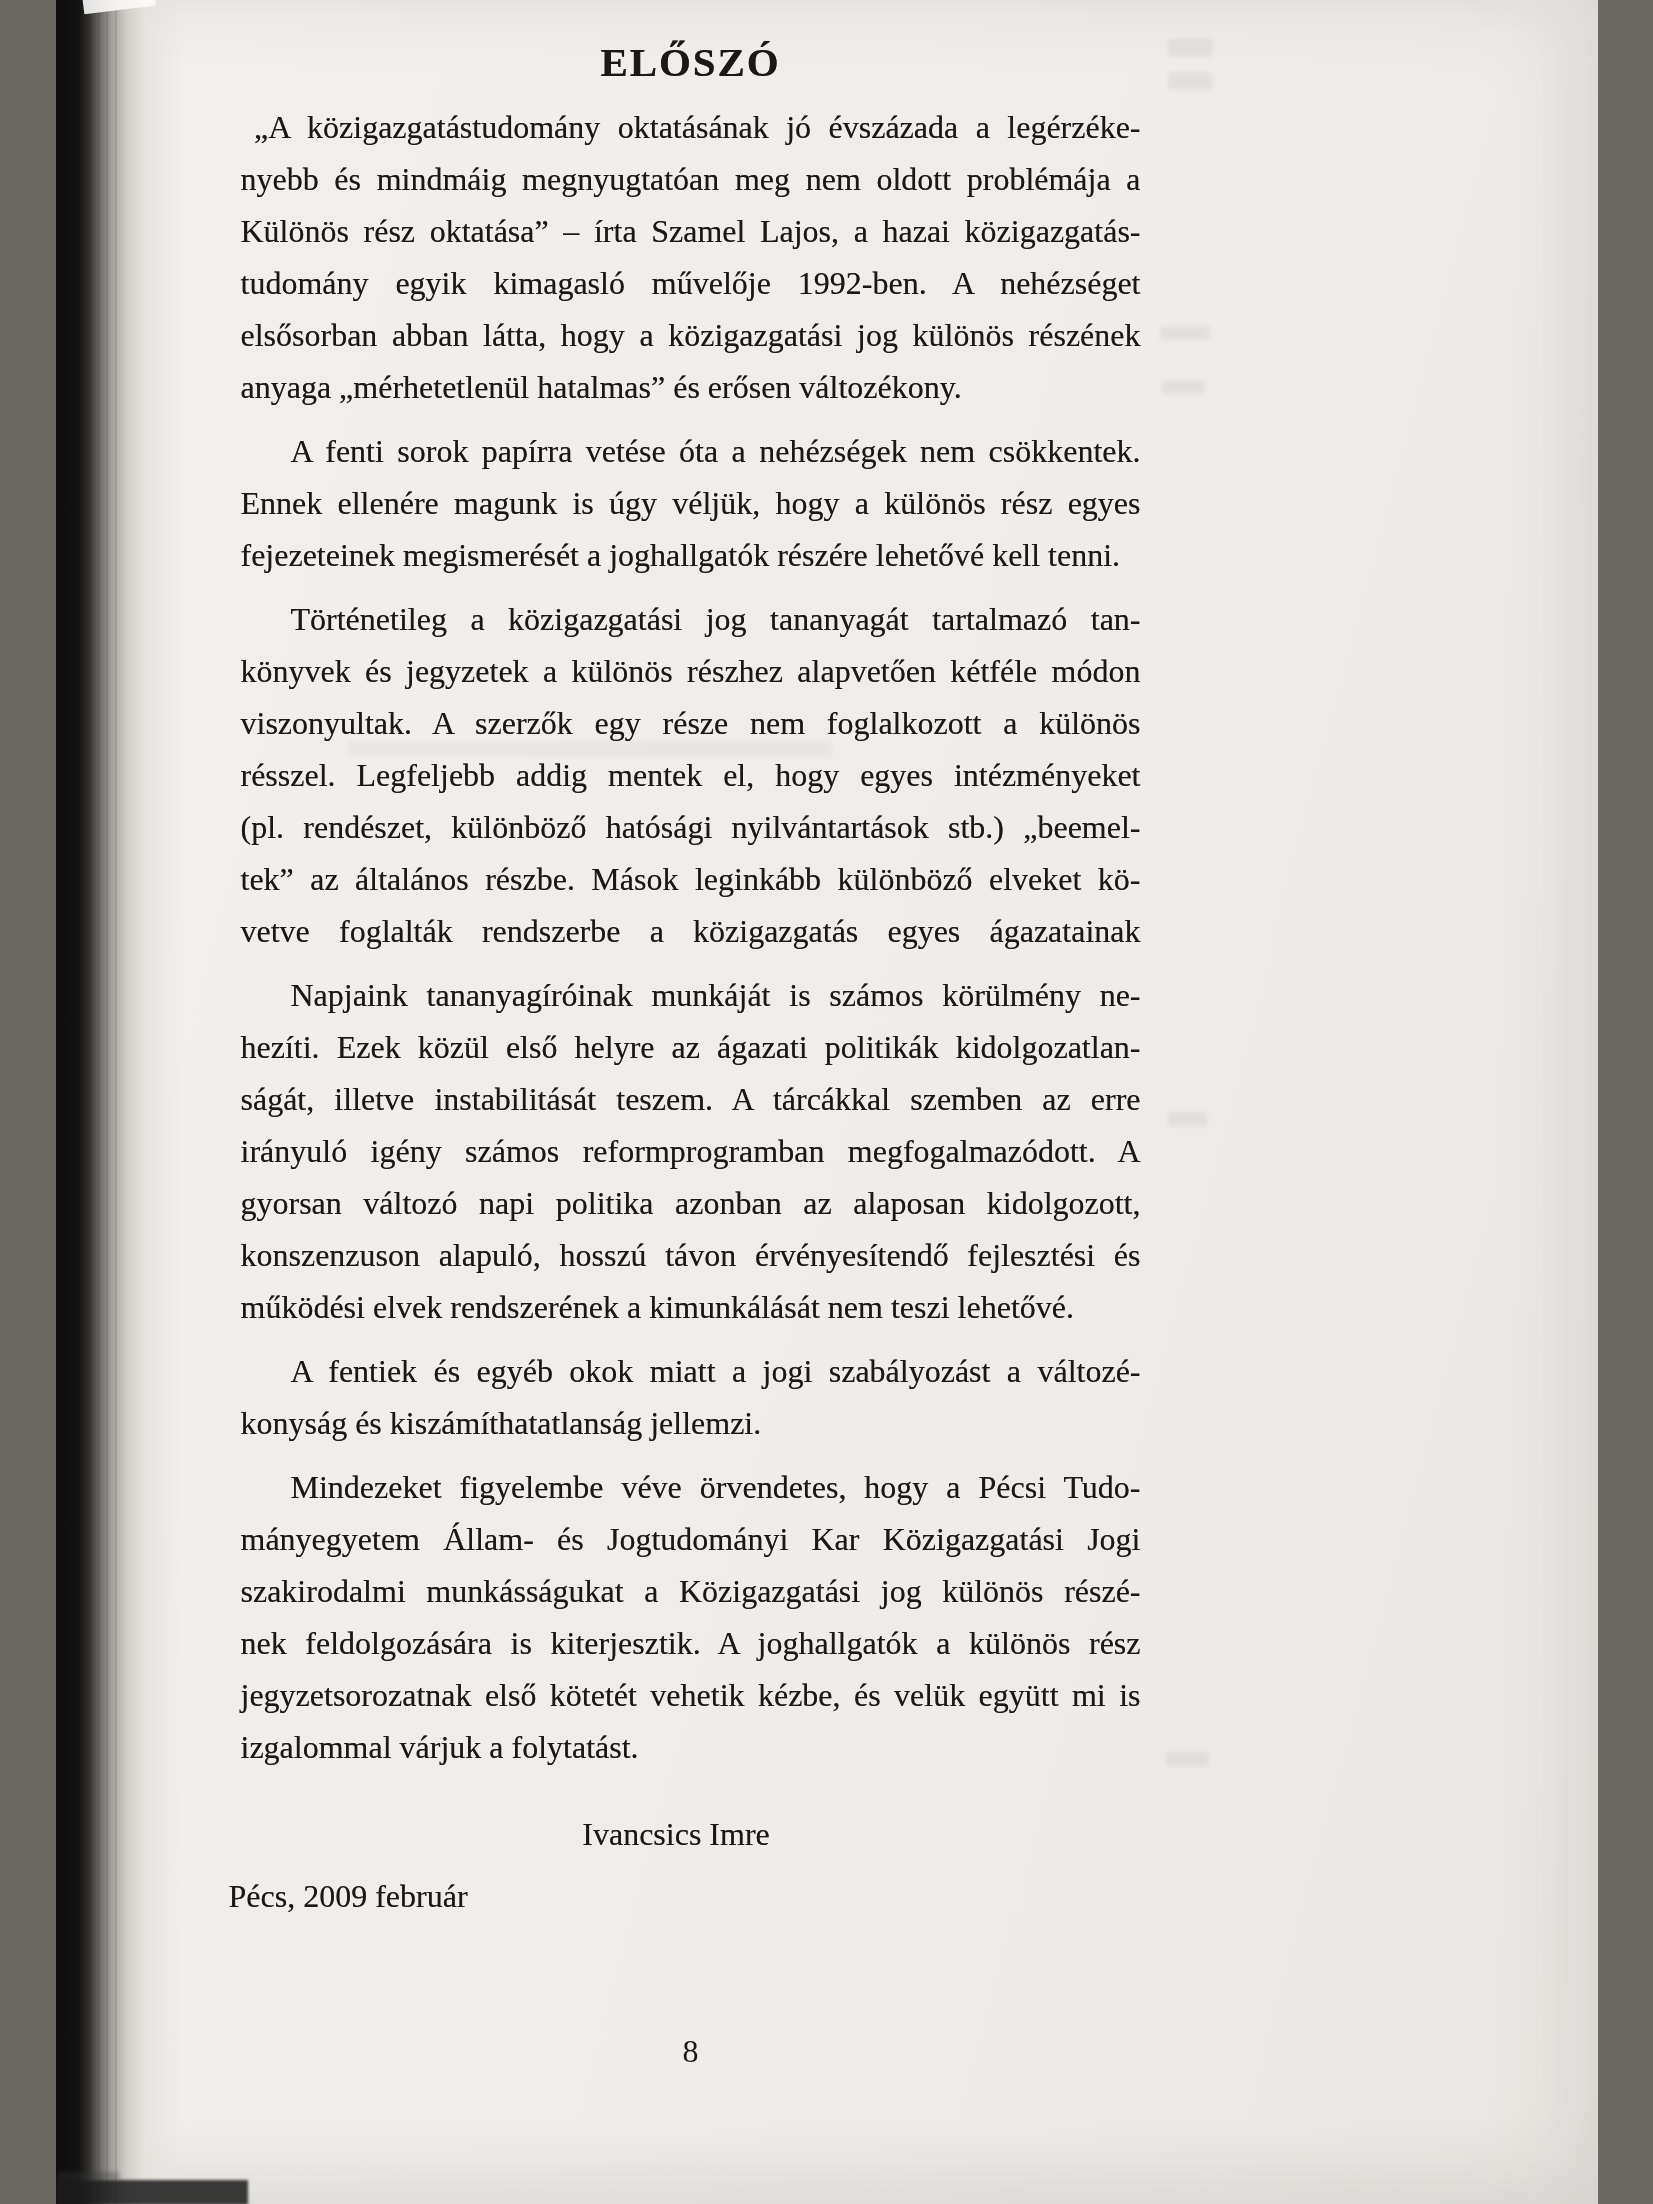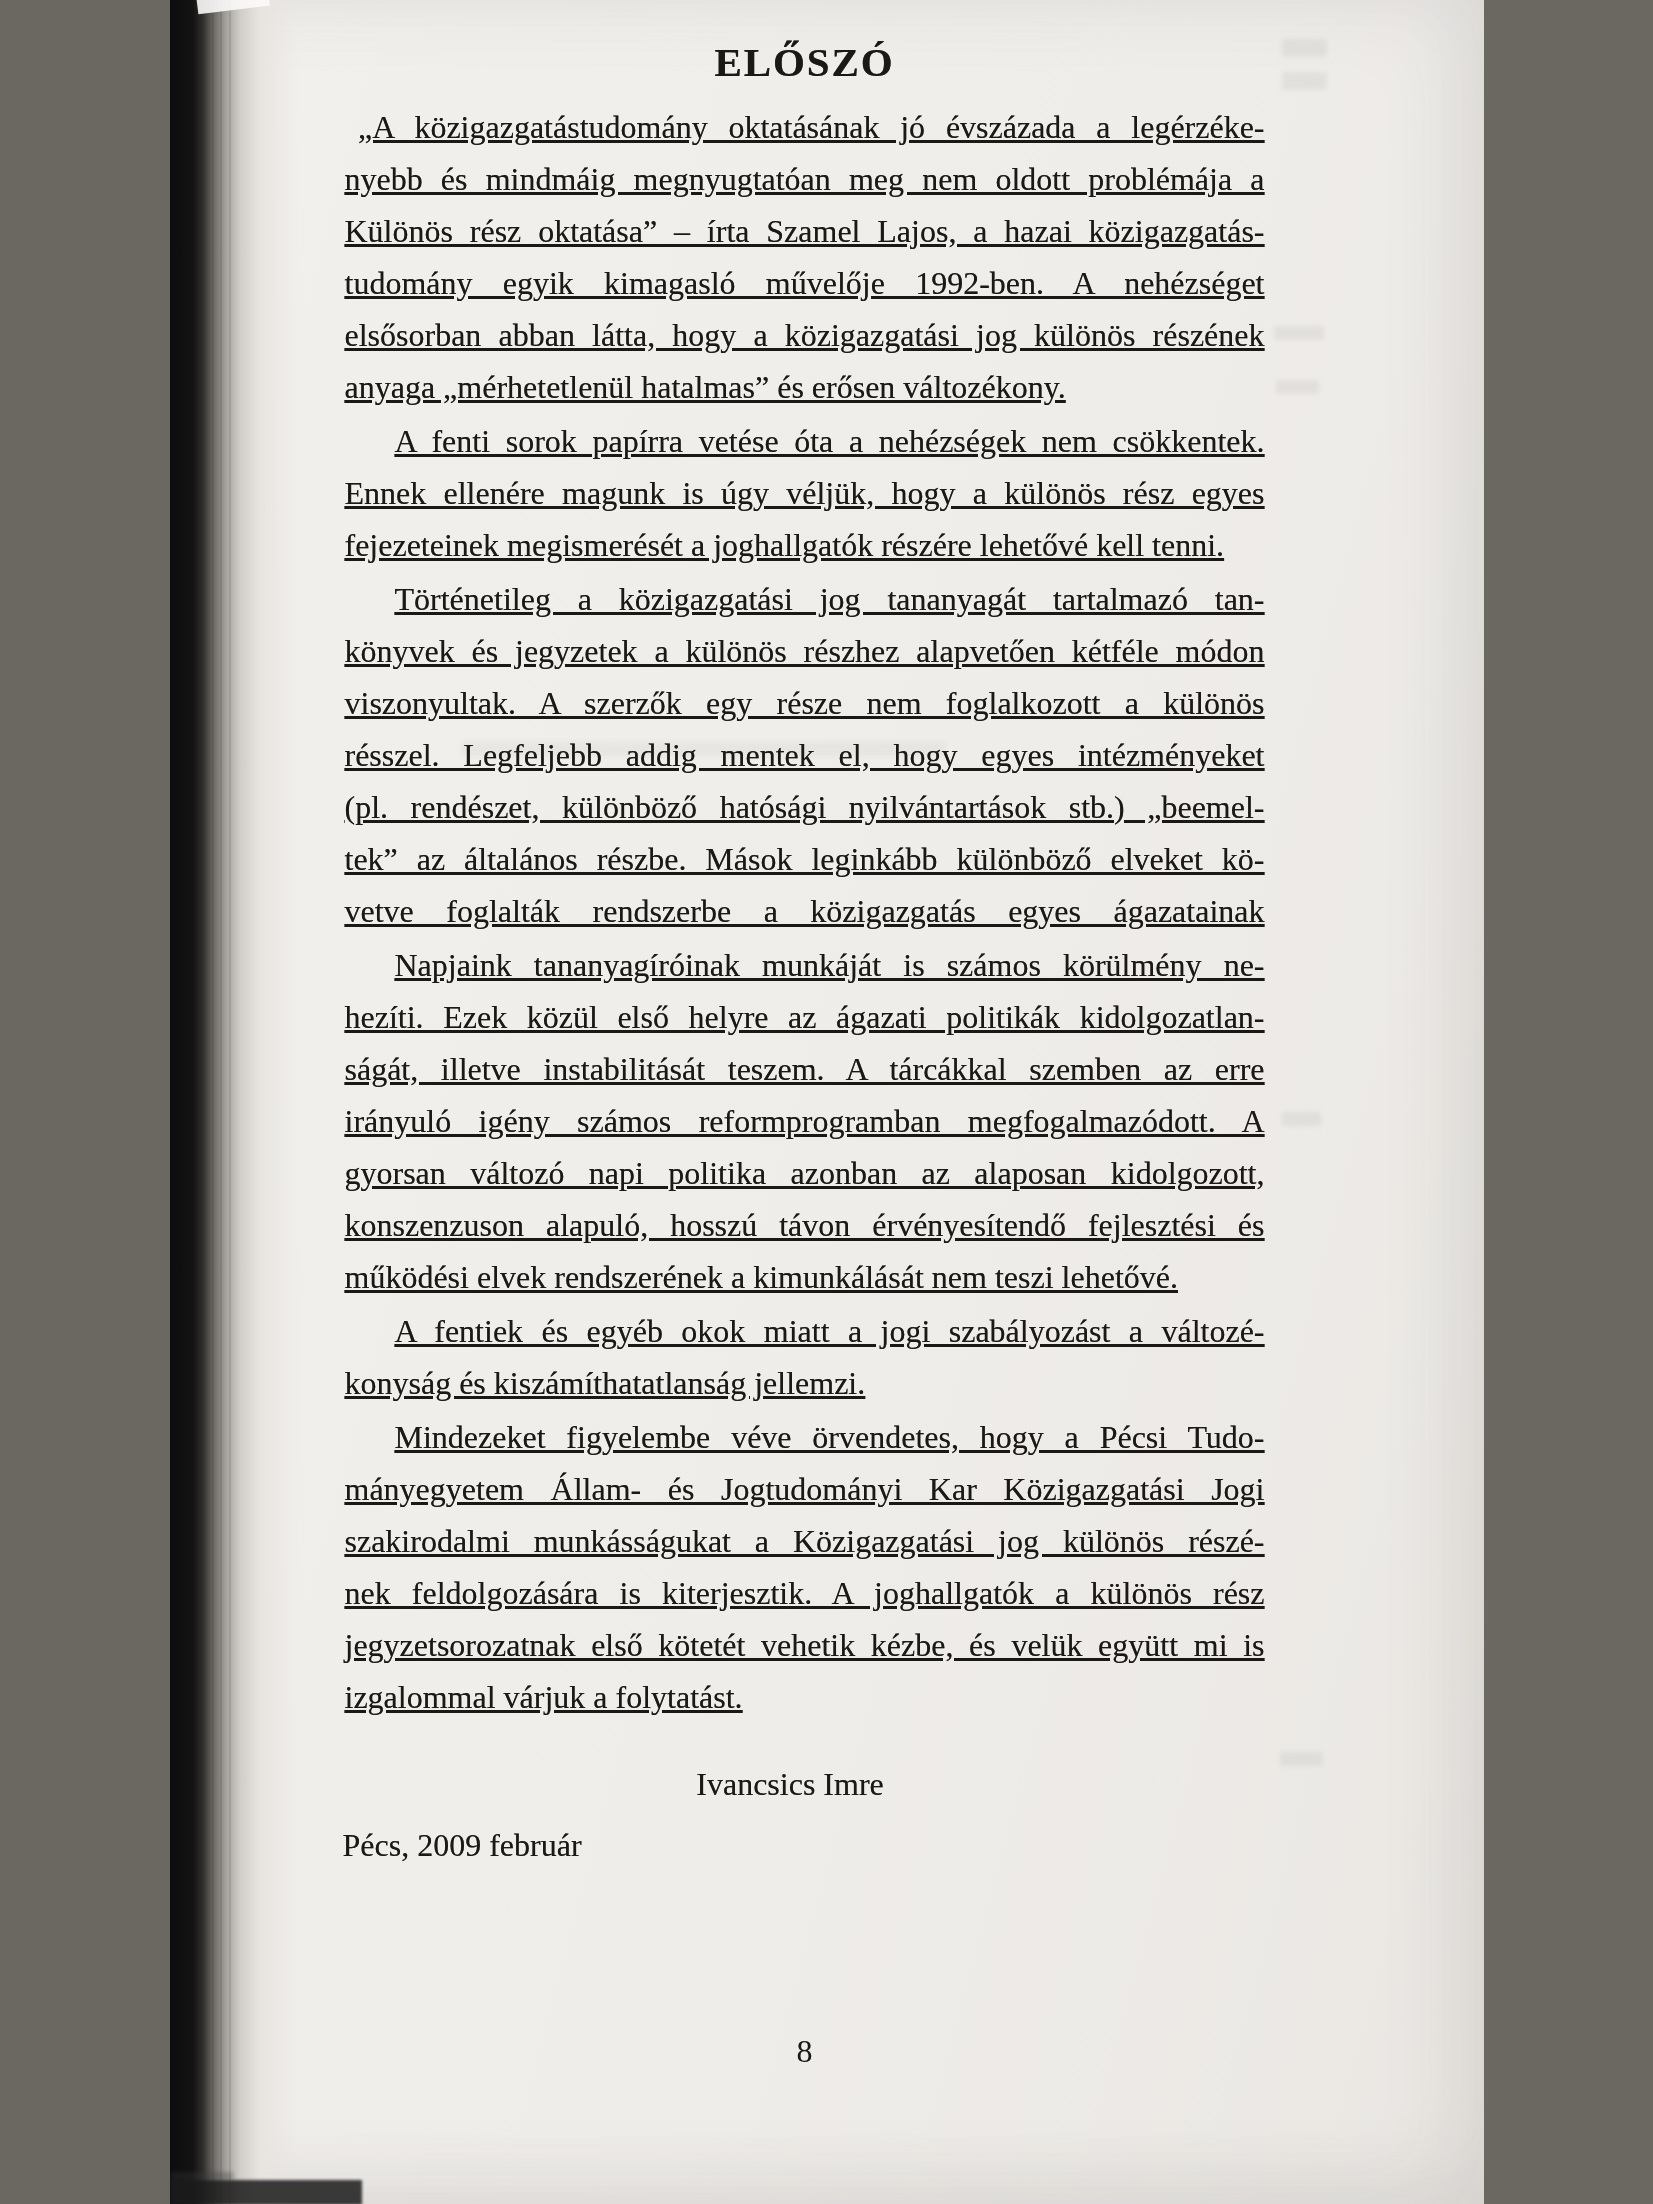--- a/index.html
+++ b/index.html
@@ -1,18 +1,18 @@
 <!DOCTYPE html>
 <html><head>
 <meta charset="utf-8">
 <style>
   html, body { margin: 0; padding: 0; background: #6b6862; }
   .scan {
     position: relative;
-    width: 1314px;
+    width: 1542px;
     height: 2205px;
     margin: 0 auto;
     background: linear-gradient(105deg, #f2f0ed 0%, #efedea 55%, #eae7e3 100%);
     overflow: hidden;
     font-family: "Liberation Serif", "DejaVu Serif", serif;
     color: #1b1916;
     box-shadow: inset -29px 0 87px rgba(60,55,50,.07), inset 0 -29px 78px rgba(60,55,50,.06);
   }
   
   .spine {
@@ -31,21 +31,21 @@
   .text {
     position: absolute; left: 173px; top: 35px; width: 924px;
     font-size: 32px; line-height: 52px;
     text-shadow: 0 0 0.5px rgba(25,22,20,.65);
   }
   h1 {
     margin: 0 0 11.6px 0;
     font-size: 41px; line-height: 54px;
     font-weight: bold; text-align: center; letter-spacing: 1.9px;
   }
-  .para { margin: 2px; text-decoration: underline; }
+  .para { margin: 12px; }
   .ln { text-align: justify; text-align-last: justify; }
   .ln.last { text-align: center; text-align-last: left; }
   .ln.ind { text-indent: 50px; }
   .ln.ind-sm { text-indent: 13.6px; }
   .signature { margin-top: 35px; text-align: center; padding-right: 29px; line-height: 52px; }
   .dateline { margin-top: 9.7px; line-height: 52px; font-family: Liberation Serif, serif; }
   .pagenum {
     position: absolute; top: 2033px; left: 173px; width: 924px;
     text-align: center; font-size: 32px;
     font-family: "Liberation Serif", "DejaVu Serif", serif;

